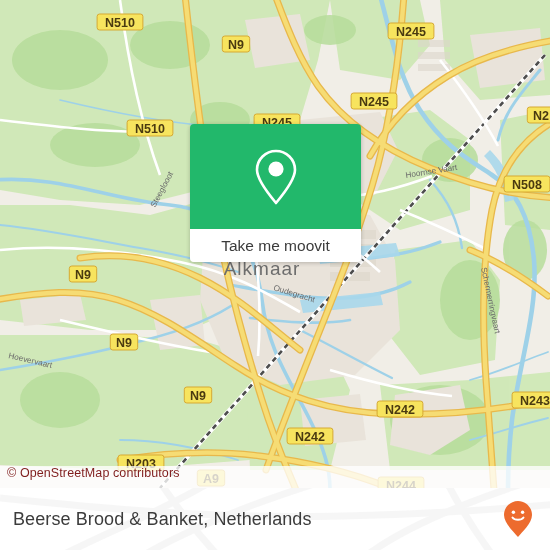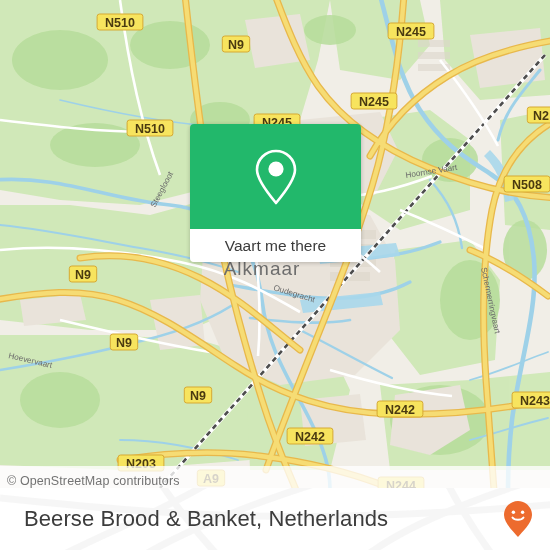--- a/index.html
+++ b/index.html
@@ -12,22 +12,22 @@
   #app{position:relative;width:550px;height:550px;overflow:hidden;background:#fff;}
 
   
   .map{position:absolute;left:0;top:0;width:550px;height:488px;overflow:hidden;background:#f2efe9;}
   .map svg{position:absolute;left:0;top:0;}
 
   
   .attrib{
     position:absolute;left:0;top:466px;width:550px;height:22px;
     background:rgba(255,255,255,0.78);
-    display:flex;align-items:flex-end;
-    font-size:12.5px;color:#737373;letter-spacing:0.1px;
+    display:flex;align-items:flex-start;
+    font-size:12.5px;color:#7f1d1d;letter-spacing:0.1px;
     padding-left:7px;box-sizing:border-box;z-index:40;
   }
 
   
   .card{
     position:absolute;left:190px;top:124px;width:171px;height:138px;
     border-radius:4px;overflow:hidden;z-index:50;
     box-shadow:0 1px 4px rgba(0,0,0,0.22);
   }
   .card-top{
@@ -40,23 +40,23 @@
     font-size:15.5px;color:#3b3b3b;cursor:pointer;
   }
 
   
   .footer{
     position:absolute;left:0;top:488px;width:550px;height:62px;
     background:#ffffff;overflow:hidden;
   }
   .footer-wm{position:absolute;left:0;top:-60px;width:550px;height:180px;opacity:0.30;}
   .footer-title{
-    position:absolute;left:24px;top:0;height:62px;
+    position:absolute;left:13px;top:0;height:62px;
     display:flex;align-items:center;
-    font-size:22px;color:#3c3c3c;letter-spacing:0.1px;
+    font-size:18px;color:#3c3c3c;letter-spacing:0.1px;
   }
   .logo{position:absolute;right:17px;top:0;height:62px;display:flex;align-items:center;gap:3px;}
   .logo-word{font-size:33px;color:#1b1b1b;letter-spacing:-0.5px;line-height:1;font-weight:400;}
 
   
   .shield rect{fill:#f7e45e;stroke:#d6a933;stroke-width:1;}
   .shield text{fill:#4a3a10;font-family:"Liberation Sans",sans-serif;font-weight:bold;}
   .wtext{fill:#6a6a6a;font-family:"Liberation Sans",sans-serif;font-size:8.2px;}
   .city{fill:#6d6d6d;font-family:"Liberation Sans",sans-serif;font-size:19px;letter-spacing:1px;}
 </style>
@@ -276,21 +276,21 @@
   </div>
 
   <div class="card">
     <div class="card-top">
       <svg width="48" height="58" viewBox="0 0 48 58">
         <path d="M24 3 C13.5 3 5 11.4 5 21.8 C5 32.5 19 49 24 55 C29 49 43 32.5 43 21.8 C43 11.4 34.5 3 24 3 Z" fill="none" stroke="#ffffff" stroke-width="2.6" stroke-linejoin="round"></path>
         <circle cx="24" cy="21" r="7.6" fill="#ffffff"></circle>
       </svg>
     </div>
     <div class="card-btn">
-      <span>Vaart me there</span>
+      <span>Take me moovit</span>
     </div>
   </div>
 
   <div class="footer">
     <svg class="footer-wm" viewBox="0 0 550 180">
       <g stroke="#e3e3e3" fill="none" stroke-width="7">
         <path d="M-10,170 C60,120 130,100 200,60 C250,32 300,10 360,-10"></path>
         <path d="M60,190 C110,140 170,110 240,82 C300,58 370,40 440,14"></path>
         <path d="M300,200 C330,150 370,120 420,96 C470,72 520,56 560,44"></path>
         <path d="M120,-10 C150,40 180,90 230,140 C270,178 320,200 370,214"></path>

